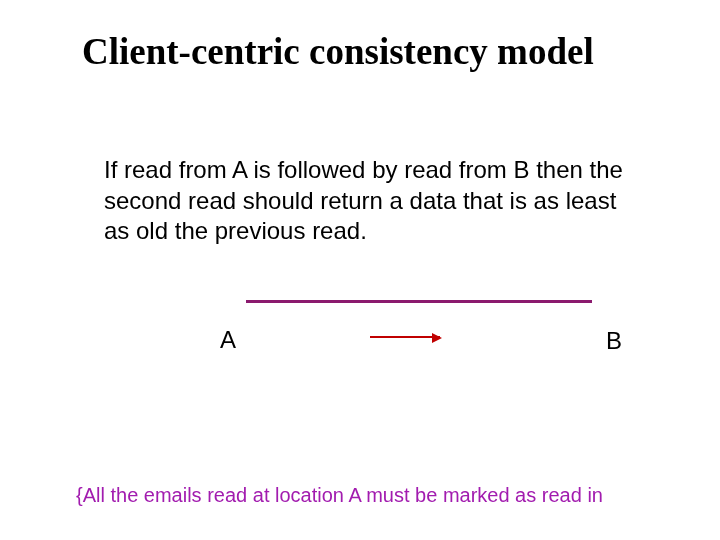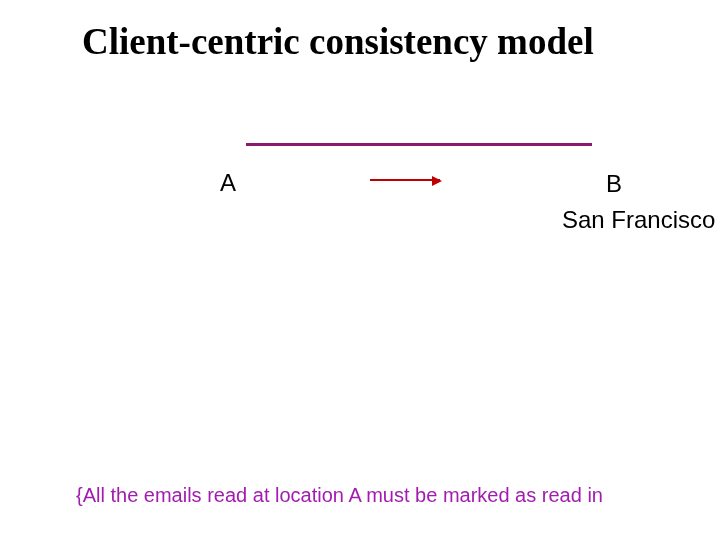--- a/index.html
+++ b/index.html
@@ -7,21 +7,21 @@
     width:720px;height:540px;
     background:#ffffff;
     font-family:Arial,Helvetica,sans-serif;
     color:#000;
     overflow:hidden;
     position:relative;
   }
   .slide{
     position:relative;
     width:720px;height:540px;
-    padding:20px 0 0 0;
+    padding:30px 0 0 0;
     box-sizing:border-box;
   }
   .title{
     font-family:"Times New Roman",Times,serif;
     font-weight:bold;
     font-size:37px;
     margin:0 0 0 82px;
     letter-spacing:0px;
   }
   .body-block{
@@ -92,25 +92,25 @@
   }
 </style>
 </head>
 <body>
 
 <div class="slide">
 
   <h1 class="title">Client-centric consistency model</h1>
 
   <div class="body-block">
+    <div class="para">If read from A is followed by read from B then the second read should return a data that is as least as old the previous read.</div>
 
     <div class="diagram">
       <div class="hbar"></div>
       <div class="arrow"></div>
       <div class="labelA">A</div>
       <div class="labelB">B</div>
-      <div class="cityB">San Francisco</div>
     </div>
   </div>
 
   <div class="footnote">{All the emails read at location A must be marked as read in</div>
 
 </div>
 
 </body></html>

